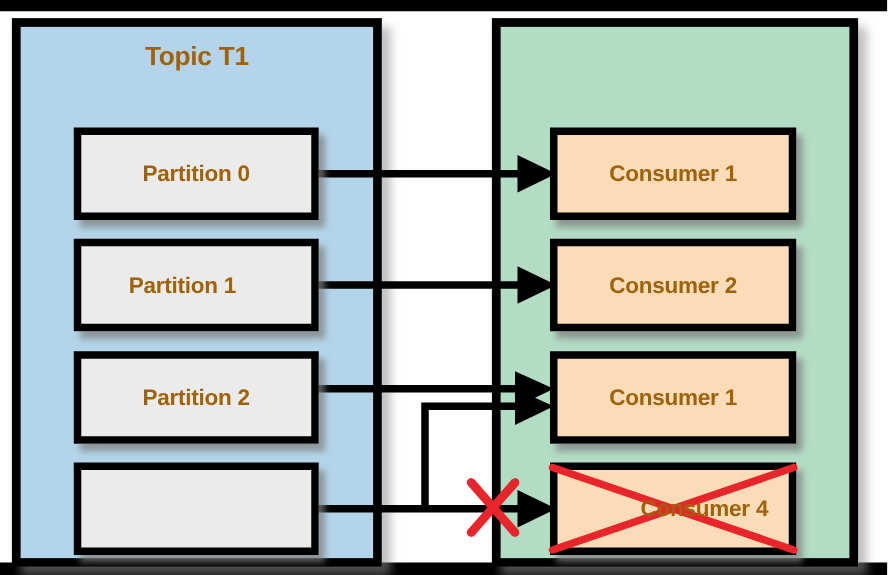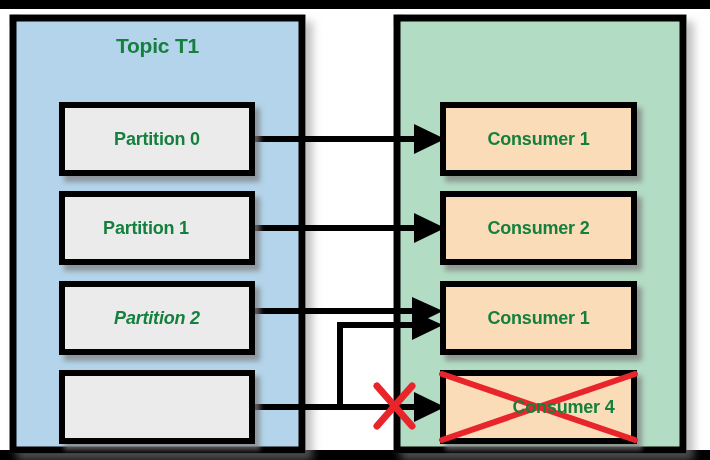--- a/index.html
+++ b/index.html
@@ -3,21 +3,21 @@
 <meta charset="utf-8">
 <title>Kafka Consumer Group Diagram</title>
 <style>
   html,body{margin:0;padding:0;background:#ffffff;}
   body{width:710px;height:460px;overflow:hidden;
        font-family:"Liberation Sans","DejaVu Sans",sans-serif;}
   #stage{position:relative;width:710px;height:460px;background:#ffffff;}
   #svgroot{position:absolute;left:0;top:0;width:710px;height:460px;}
   .lbl{
     position:absolute;display:flex;align-items:center;justify-content:center;
-    font-weight:700;color:#15803d;letter-spacing:-0.2px;
+    font-weight:700;color:#a16207;letter-spacing:-0.2px;
     white-space:nowrap;pointer-events:none;
   }
   .panel-title{font-size:21px;}
   .box-label{font-size:18px;}
 </style>
 </head>
 <body>
 
 <div id="stage">
 
@@ -97,20 +97,20 @@
         <line x1="635" y1="374" x2="442" y2="440"></line>
       </g>
     </g>
   </svg>
 
   <div class="lbl panel-title" style="left:13px; top:30px; width:289px; height:32px;">Topic T1</div>
 
 
   <div class="lbl box-label" style="left:62px; top:105px; width:190px; height:68px;">Partition 0</div>
   <div class="lbl box-label" style="left:51px; top:194px; width:190px; height:68px;">Partition 1</div>
-  <div class="lbl box-label" style="left:62px; top:284px; width:190px; height:68px;font-style:italic;">Partition 2</div>
+  <div class="lbl box-label" style="left:62px; top:284px; width:190px; height:68px;">Partition 2</div>
 
   <div class="lbl box-label" style="left:443px; top:105px; width:191px; height:68px;">Consumer 1</div>
   <div class="lbl box-label" style="left:443px; top:194px; width:191px; height:68px;">Consumer 2</div>
   <div class="lbl box-label" style="left:443px; top:284px; width:191px; height:68px;">Consumer 1</div>
   <div class="lbl box-label" style="left:468px; top:373px; width:191px; height:68px;">Consumer 4</div>
 
 </div>
 
 </body></html>

